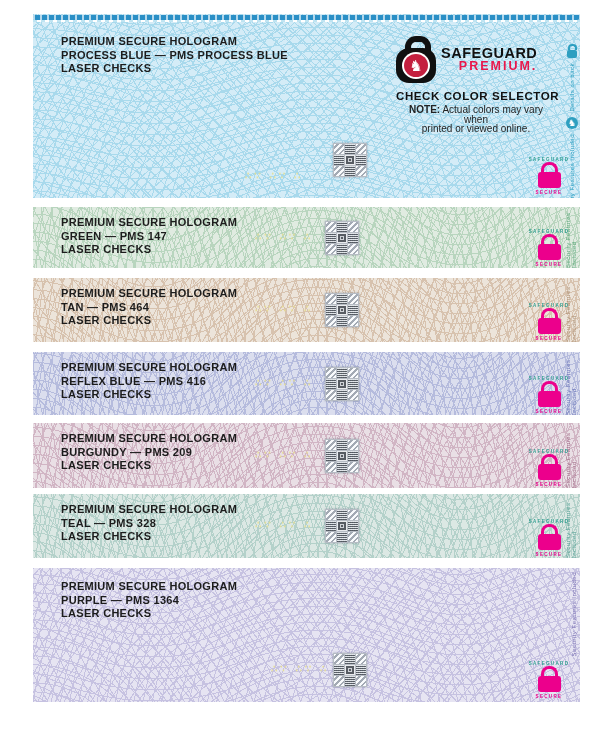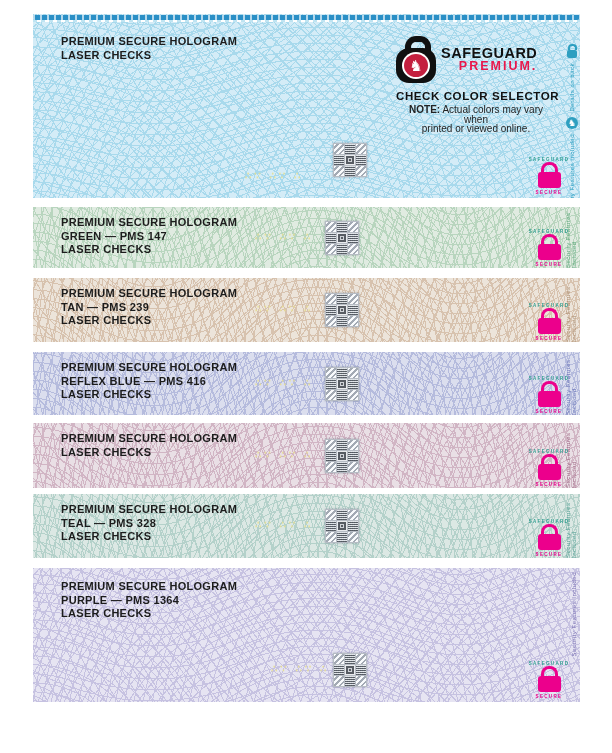--- a/index.html
+++ b/index.html
@@ -116,20 +116,21 @@
   .note{margin-top:3px;font-size:10px;line-height:9.5px;color:#222;text-align:center;}
   .note b{font-weight:bold;}
 </style>
 </head>
 <body>
 
 <div class="strip s1" style="--bg: #d4ecf7; --ln: #a8d9ec; --edge: #3aa0c8;">
   <div class="topband"></div>
   <div class="label">
     <div>PREMIUM SECURE HOLOGRAM</div>
+    <div>PROCESS BLUE — PMS PROCESS BLUE</div>
     <div>LASER CHECKS</div>
   </div>
 
   <div class="brand">
     <div class="brand-row">
       <span class="brand-lock">
         <span class="shk"></span>
           <span class="bdy"></span>
           <span class="ring"></span>
           <span class="core">♞</span>
@@ -203,21 +204,21 @@
         <span class="shackle"></span>
         <span class="lockbody"></span>
       </span>
     <span class="arc-bottom">SECURE</span>
   </div>
 </div>
 
 <div class="strip s3" style="--bg: #ece4da; --ln: #d7c2ae; --edge: #a98a6d;">
   <div class="label">
     <div>PREMIUM SECURE HOLOGRAM</div>
-    <div>TAN — PMS 239</div>
+    <div>TAN — PMS 464</div>
     <div>LASER CHECKS</div>
   </div>
   <span class="uv">∴∵ ∴∵ ∴</span>
   <div class="holo">
     <i class="c"></i>
       <i class="e"></i>
       <i class="c"></i>
       <i class="e"></i>
       <i class="m"></i>
       <i class="e"></i>
@@ -261,20 +262,21 @@
         <span class="shackle"></span>
         <span class="lockbody"></span>
       </span>
     <span class="arc-bottom">SECURE</span>
   </div>
 </div>
 
 <div class="strip s5" style="--bg: #e9dfe5; --ln: #d1b5c4; --edge: #a06a86;">
   <div class="label">
     <div>PREMIUM SECURE HOLOGRAM</div>
+    <div>BURGUNDY — PMS 209</div>
     <div>LASER CHECKS</div>
   </div>
   <span class="uv">∴∵ ∴∵ ∴</span>
   <div class="holo">
     <i class="c"></i>
       <i class="e"></i>
       <i class="c"></i>
       <i class="e"></i>
       <i class="m"></i>
       <i class="e"></i>

